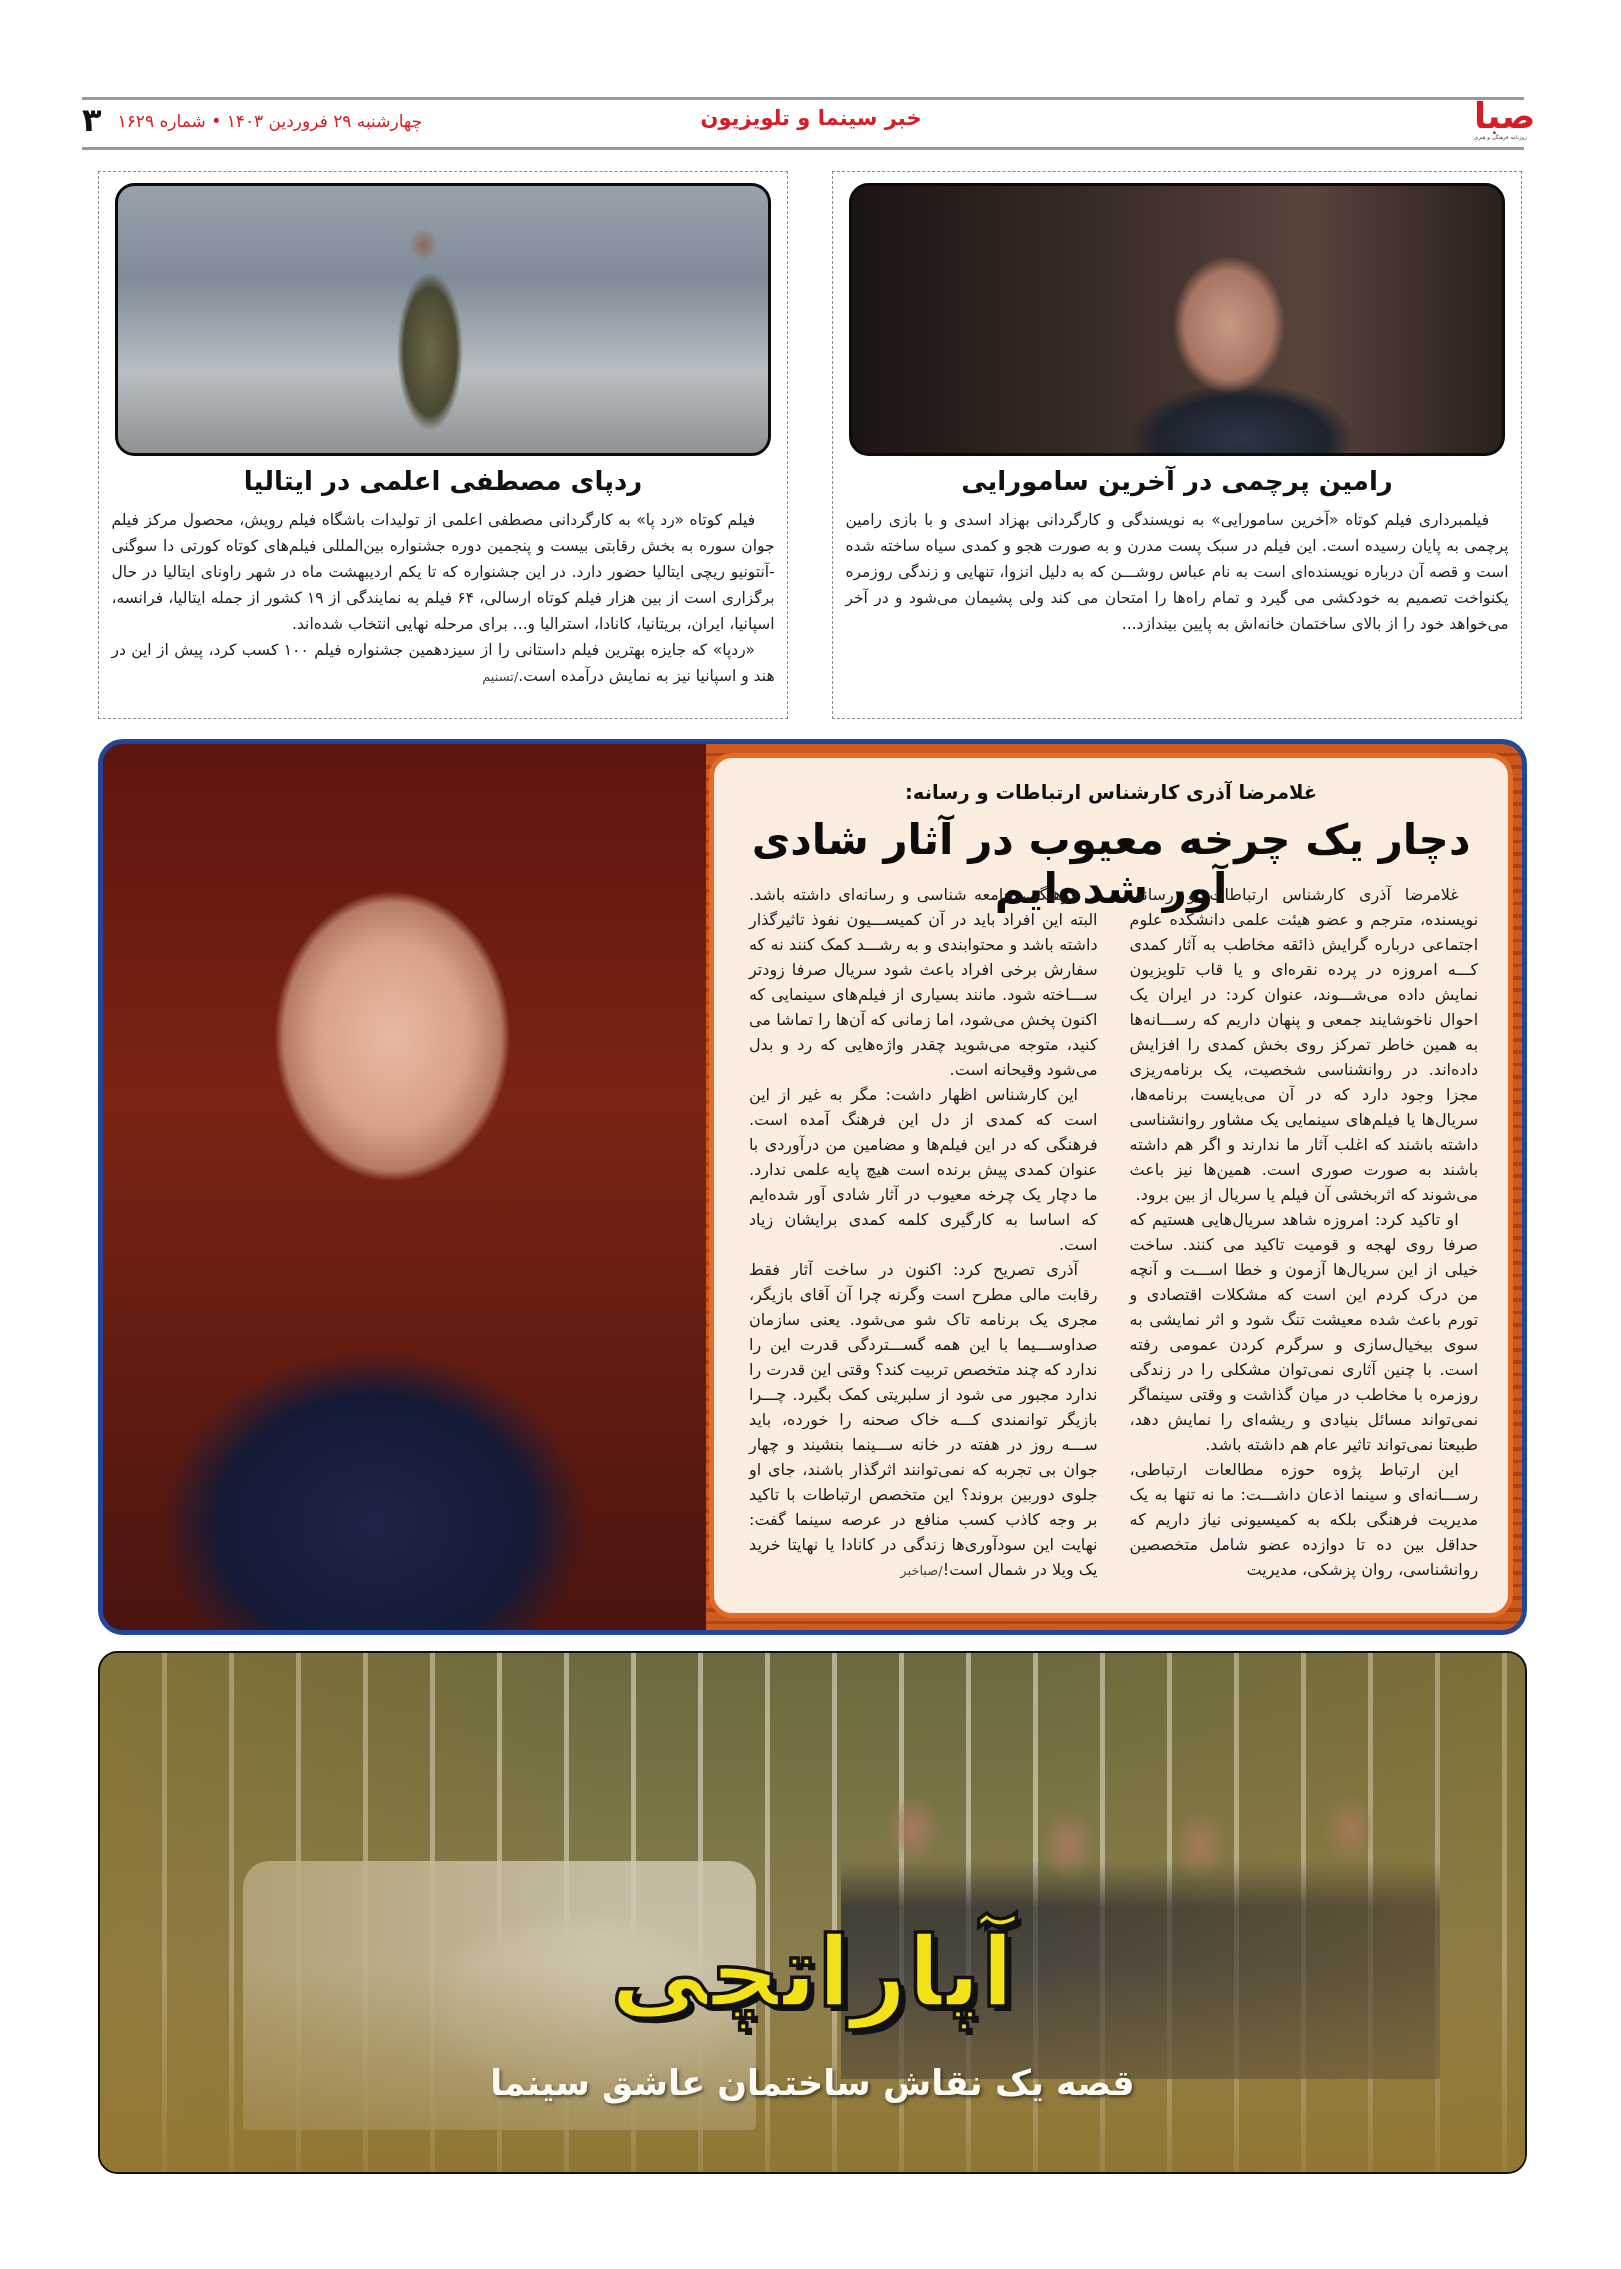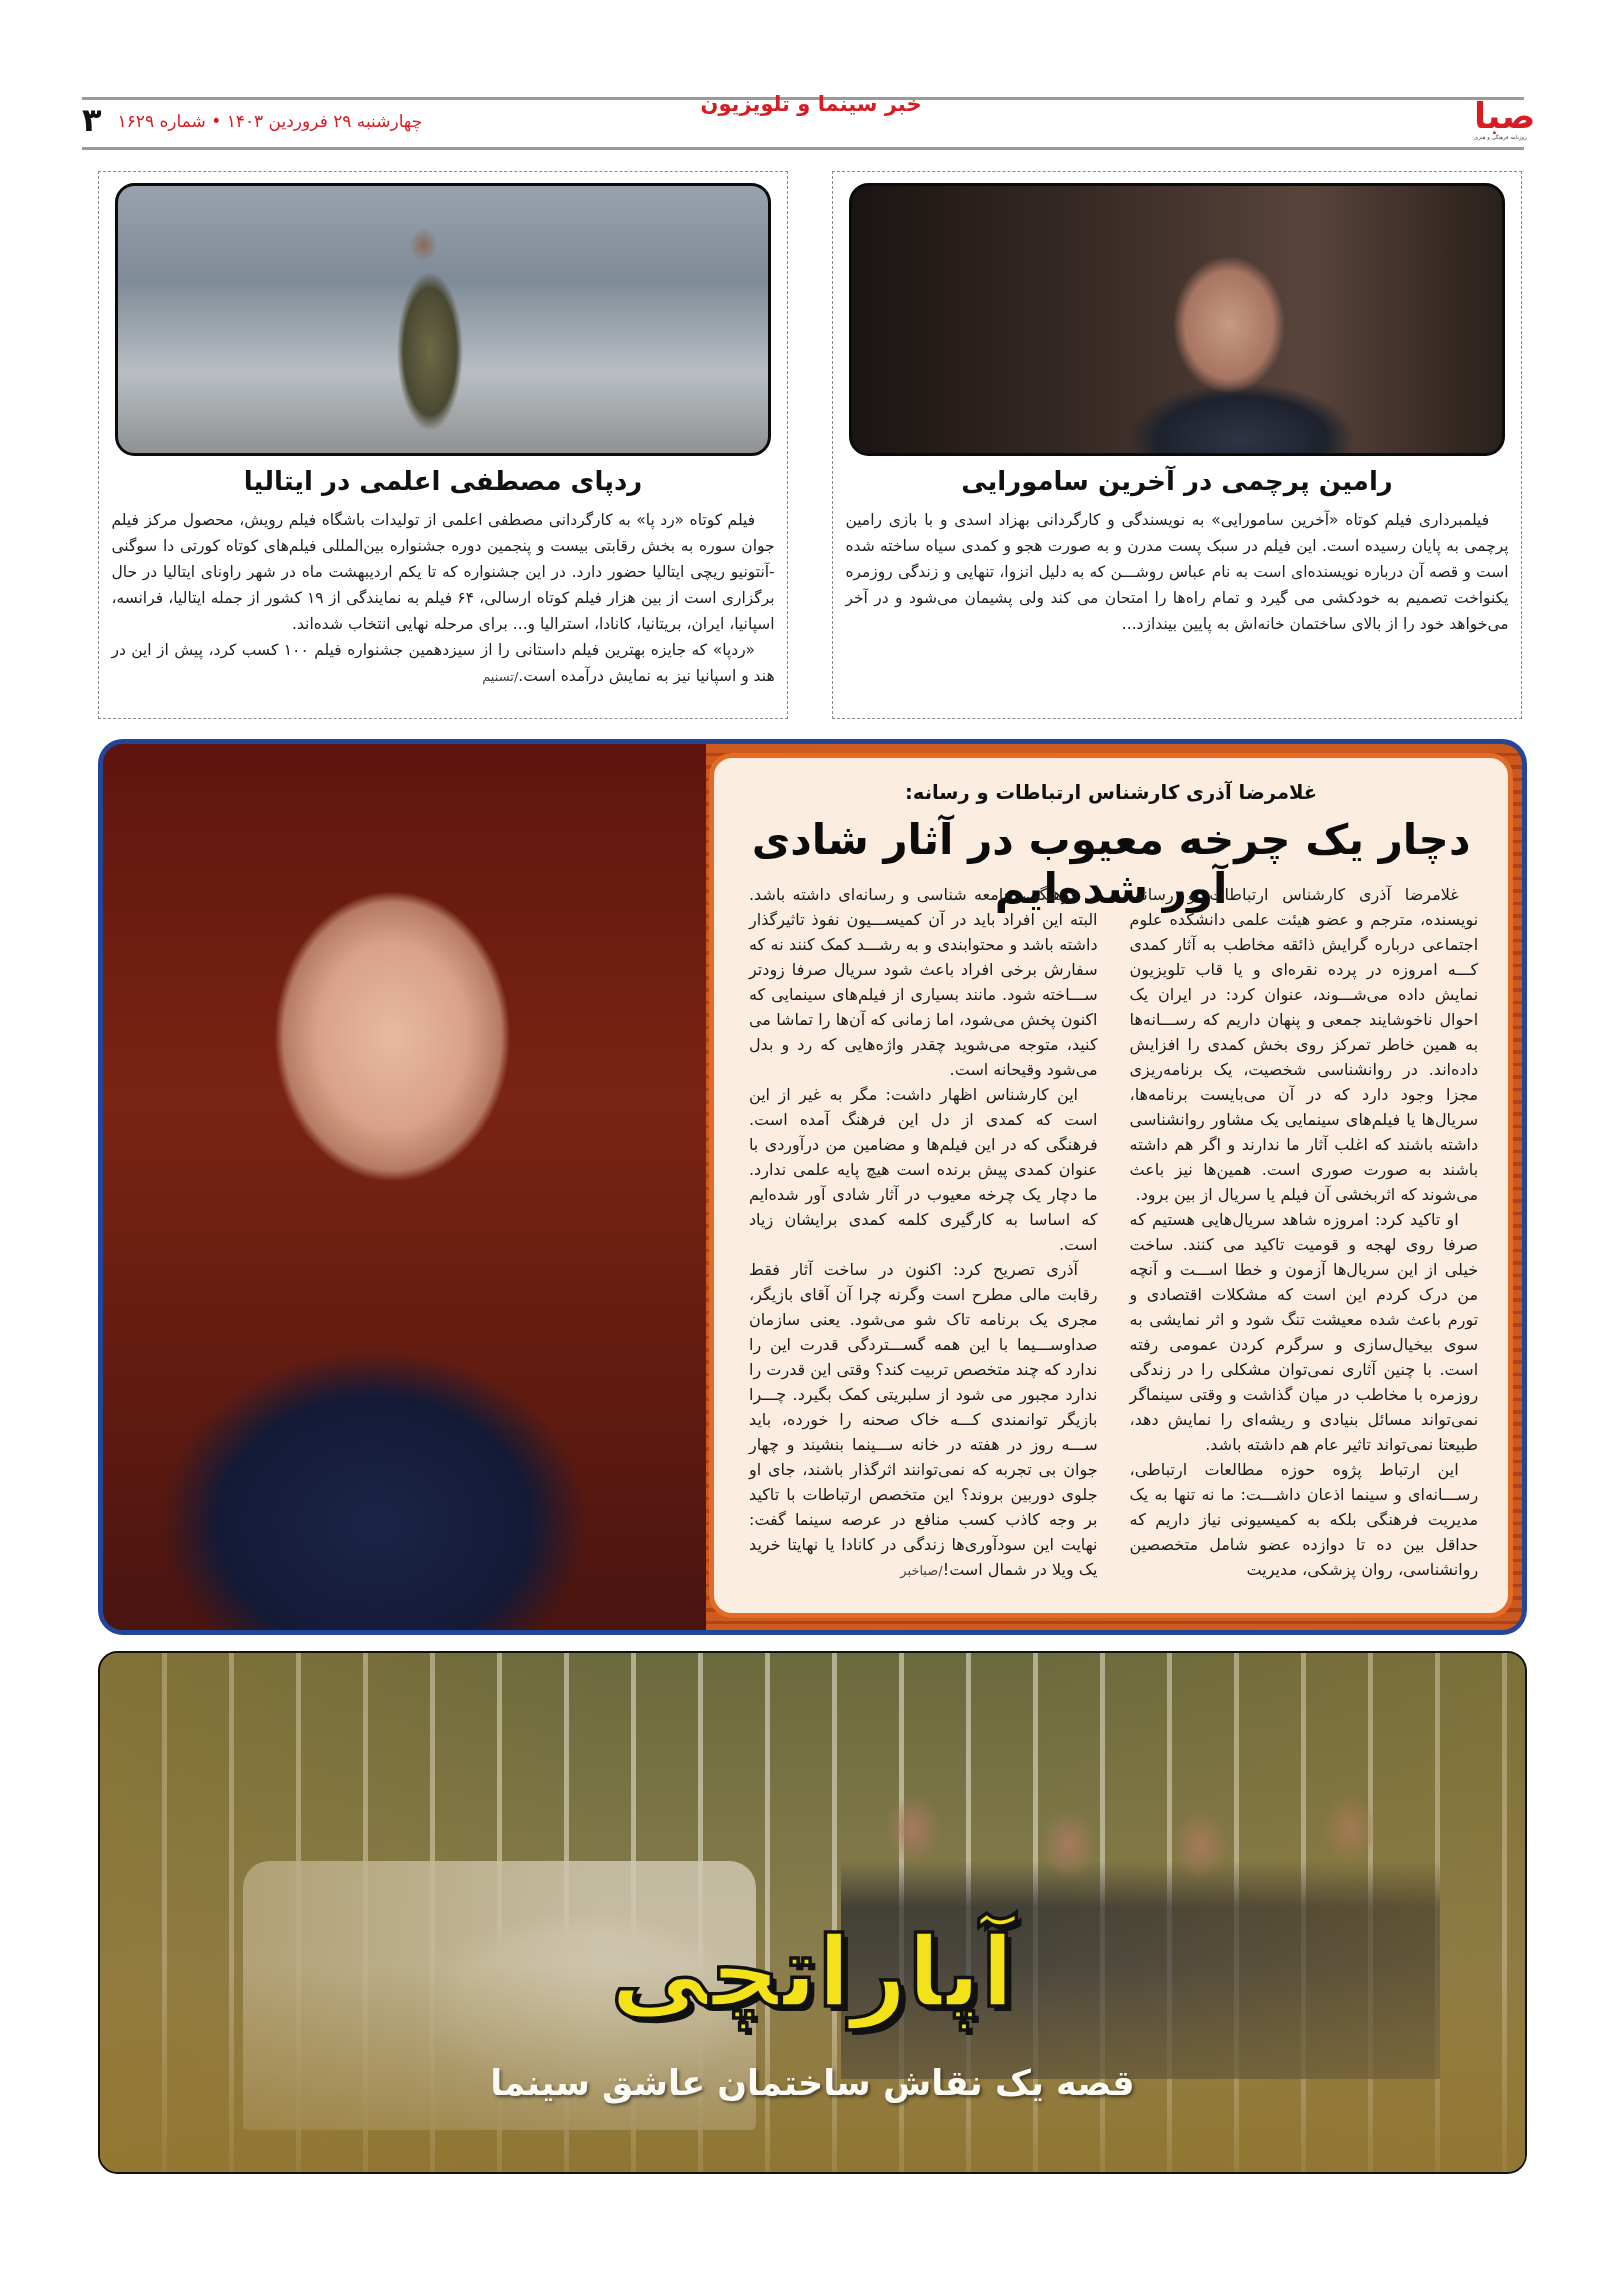--- a/index.html
+++ b/index.html
@@ -6,21 +6,21 @@
   body { width:1622px; height:2270px; position:relative; overflow:hidden;
          font-family:"DejaVu Sans", sans-serif; color:#1a1a1a; }
 
   
   .hdr-line { position:absolute; left:82px; right:98px; height:2.7px; background:#9a9a9a; }
   .hdr-line.top { top:97px; }
   .hdr-line.bot { top:147px; }
   .logo { position:absolute; right:98px; top:99px; width:50px; height:46px; direction:ltr; text-align:center; }
   .logo-mark { font-family:"DejaVu Sans", sans-serif; font-weight:bold; color:#d81c24; font-size:35px; line-height:35px; letter-spacing:-2.7px; }
   .logo-tag { font-size:5.3px; color:#444; line-height:7px; white-space:nowrap; }
-  .section-title { position:absolute; left:0; right:0; top:92px; text-align:center; color:#d81c24;
+  .section-title { position:absolute; left:0; right:0; top:106px; text-align:center; color:#d81c24;
                    font-weight:bold; font-size:21px; }
   .issue { position:absolute; left:82px; top:103px; direction:rtl; display:flex; align-items:center; gap:16px; flex-direction:row-reverse; }
   .page-no { font-size:32px; font-weight:bold; color:#111; line-height:35px; }
   .issue-date { font-size:17px; color:#d81c24; }
 
   
   .news-box { position:absolute; top:171px; width:690px; height:548px; border:1.8px dashed #8a8a8a; box-sizing:border-box; }
   .news-box.right { left:832px; }
   .news-box.left { left:98px; }
   .news-photo { position:absolute; left:16px; top:10.6px; right:16px; height:273px; border:3.5px solid #0b0b0b;

